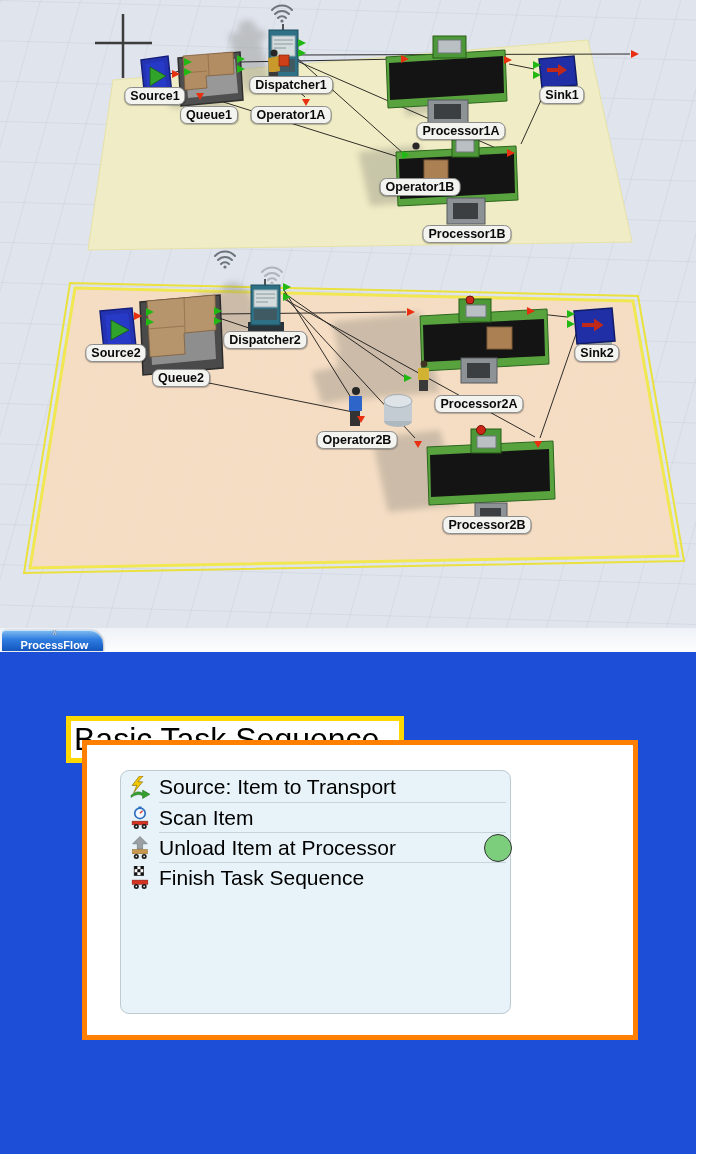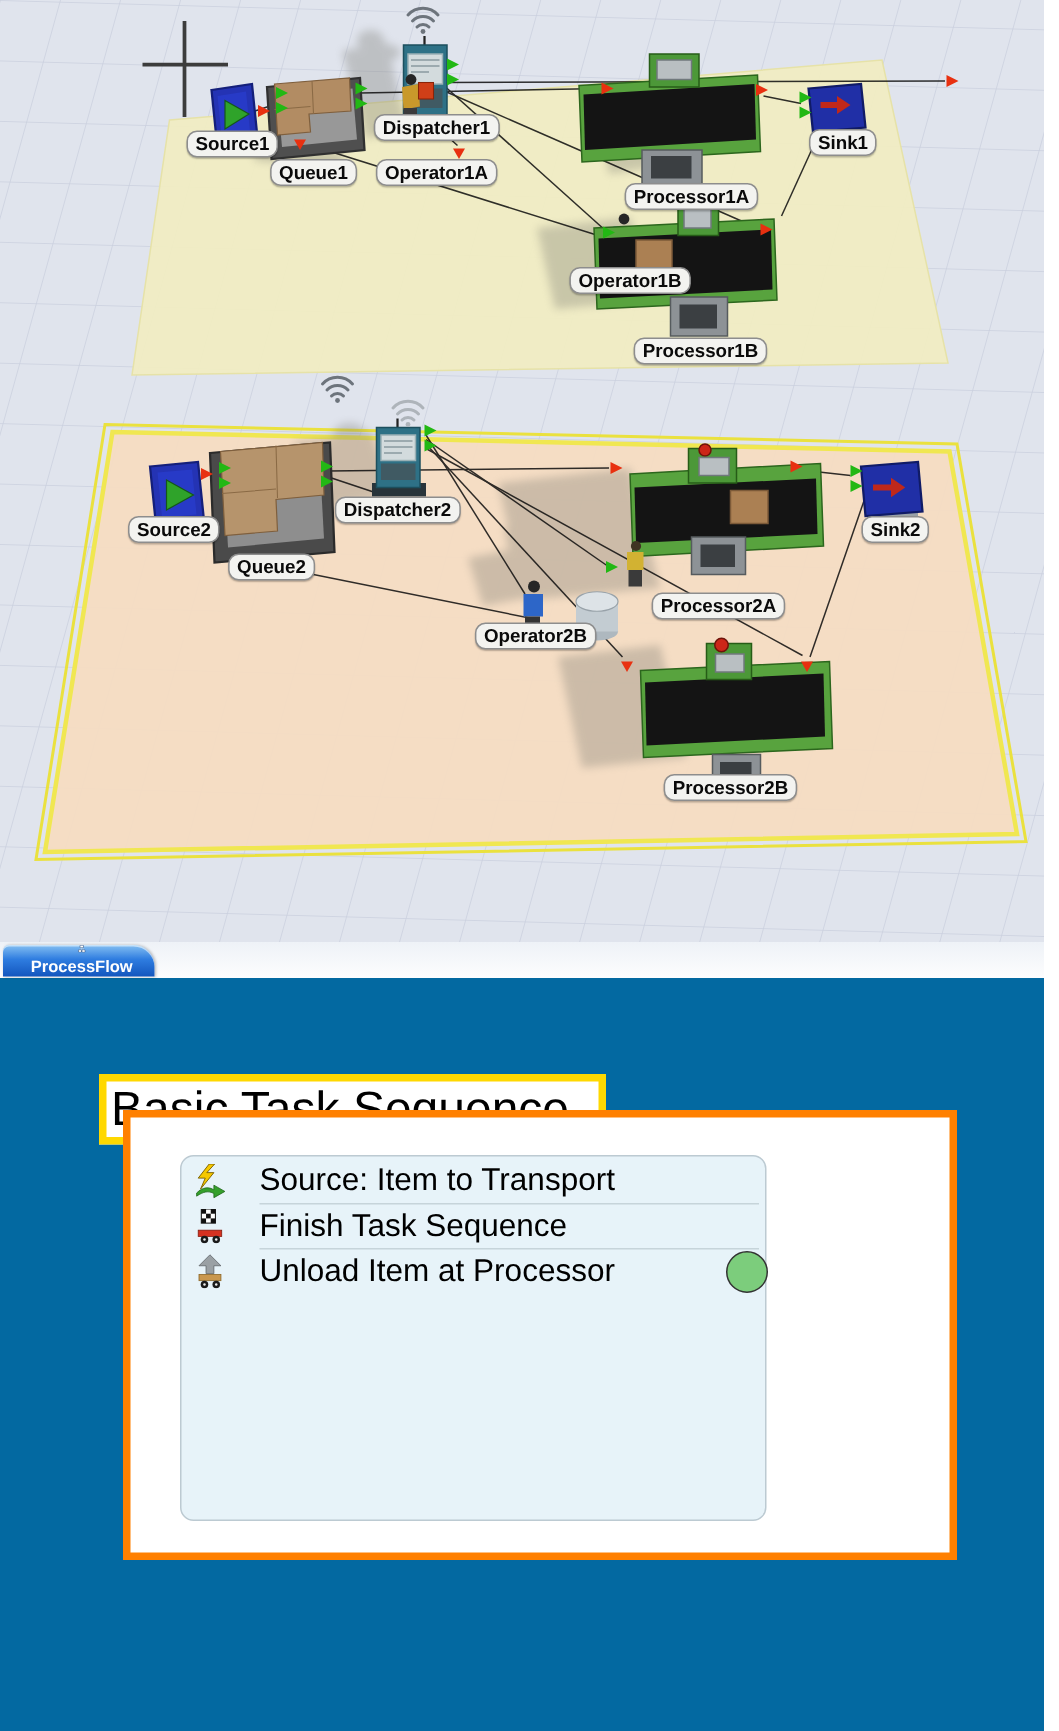--- a/index.html
+++ b/index.html
@@ -1,16 +1,16 @@
 <!DOCTYPE html>
 <html><head>
 <meta charset="utf-8">
 <style>
   html,body{margin:0;padding:0;background:#fff;}
-  .page{position:relative;width:696px;height:1154px;overflow:hidden;background:#0369a1;
+  .page{position:relative;width:696px;height:1154px;overflow:hidden;background:#1d4ed8;
         font-family:"Liberation Sans",sans-serif;}
   
   .scene{position:absolute;left:0;top:0;width:706px;height:628px;}
   .scene svg{position:absolute;left:0;top:0;}
   .lbl{position:absolute;transform:translate(-50%,-50%);background:#f3f3f0;
        border:1px solid #8d8d8d;border-radius:7px;padding:0 5px;
        font-weight:bold;font-size:12.5px;color:#0a0a0a;white-space:nowrap;
        box-shadow:0 1px 1px rgba(0,0,0,.25);line-height:16px;}
   
   .tabbar{position:absolute;left:0;top:628px;width:706px;height:24px;
@@ -25,21 +25,21 @@
       background:#fff;border:5px solid #ffd800;box-sizing:border-box;
       display:flex;align-items:center;font-size:32px;color:#000;
       padding-left:3px;white-space:nowrap;overflow:visible;margin-top:28px;}
   .flow-frame{position:absolute;left:82px;top:740px;width:556px;height:300px;
       border:5px solid #ff8000;box-sizing:border-box;background:#fff;}
   .task-panel{position:absolute;left:120px;top:770px;width:391px;height:244px;
       background:#e7f3f9;border:1px solid #bccad2;border-radius:9px;
       box-sizing:border-box;padding-top:1px;}
   .task-row{display:flex;align-items:center;height:30px;padding-left:8px;}
   .task-icon{width:23px;height:23px;flex:0 0 23px;}
-  .label-wrap{flex:1;height:100%;display:flex;align-items:center;margin-left:21px;margin-right:4px;}
+  .label-wrap{flex:1;height:100%;display:flex;align-items:center;margin-left:7px;margin-right:4px;}
   .task-row + .task-row .label-wrap{border-top:1px solid #c6d4da;}
   .task-label{font-size:21px;color:#000;white-space:nowrap;}
   .token{position:absolute;left:484px;top:834px;width:28px;height:28px;border-radius:50%;
       background:#7ccd7c;border:1.5px solid #333;box-sizing:border-box;z-index:5;}
 </style>
 </head>
 <body>
 
 <div class="page">
 
@@ -293,21 +293,21 @@
     <div class="lbl" style="left:209px;top:115px">Queue1</div>
     <div class="lbl" style="left:291px;top:85px">Dispatcher1</div>
     <div class="lbl" style="left:291px;top:115px">Operator1A</div>
     <div class="lbl" style="left:461px;top:131px">Processor1A</div>
     <div class="lbl" style="left:420px;top:187px">Operator1B</div>
     <div class="lbl" style="left:467px;top:234px">Processor1B</div>
     <div class="lbl" style="left:562px;top:95px">Sink1</div>
     <div class="lbl" style="left:116px;top:353px">Source2</div>
     <div class="lbl" style="left:181px;top:378px">Queue2</div>
     <div class="lbl" style="left:265px;top:340px">Dispatcher2</div>
-    <div class="lbl" style="left:357px;top:424px">Operator2B</div>
+    <div class="lbl" style="left:357px;top:440px">Operator2B</div>
     <div class="lbl" style="left:479px;top:404px">Processor2A</div>
     <div class="lbl" style="left:597px;top:353px">Sink2</div>
     <div class="lbl" style="left:487px;top:525px">Processor2B</div>
   </div>
 
   <div class="tabbar">
     <div class="tab">
       <svg width="13" height="14" viewBox="0 0 14 15">
         <path d="M7,5.5 V8 M3,8 H11 M3,8 V9.5 M11,8 V9.5" stroke="#fff" fill="none" stroke-width="1.2"></path>
         <rect x="3.5" y="0.5" width="7" height="5" rx="1" fill="#fff" stroke="#16386a"></rect>
@@ -332,52 +332,67 @@
         <path d="M2,18.5 C6,14.5 10,14.5 13,16.5 L13,13.5 L20,17.5 L13,21.5 L13,18.8 C9.5,17 6.5,17.5 2,20.5 Z" fill="#35a02c" stroke="#1d6418" stroke-width="0.5"></path>
       </svg>
       <div class="label-wrap">
           <span class="task-label">Source: Item to Transport</span>
         </div>
     </div>
 
 
 
 
+    <div class="task-row">
+      <svg class="task-icon" viewBox="0 0 22 22">
+        <rect x="9" y="0.5" width="3" height="2" fill="#2d6fc0"></rect>
+        <circle cx="10.5" cy="7" r="5" fill="#f4f8ff" stroke="#2d6fc0" stroke-width="1.6"></circle>
+        <line x1="10.5" y1="7" x2="13" y2="4.5" stroke="#d63221" stroke-width="1.2"></line>
+        <rect x="3" y="14.5" width="15" height="3.5" fill="#d63221" stroke="#801a0e" stroke-width="0.5"></rect>
+        <circle cx="7" cy="19.5" r="2.4" fill="#1a1a1a"></circle>
+          <circle cx="14.5" cy="19.5" r="2.4" fill="#1a1a1a"></circle>
+        <circle cx="7" cy="19.5" r="0.8" fill="#eee"></circle>
+          <circle cx="14.5" cy="19.5" r="0.8" fill="#eee"></circle>
+      </svg>
+      <div class="label-wrap">
+          <span class="task-label">Scan Item</span>
+        </div>
+    </div>
+
+    <div class="task-row">
+      <svg class="task-icon" viewBox="0 0 22 22">
+        <path d="M8,12.5 h5 v-5 h4.5 l-7,-7 -7,7 h4.5 z" fill="#9aa0a4" stroke="#5f6468" stroke-width="0.5"></path>
+        <rect x="3.5" y="13" width="14" height="4" fill="#c9974e" stroke="#8a6526" stroke-width="0.5"></rect>
+        <circle cx="7" cy="19.5" r="2.4" fill="#1a1a1a"></circle>
+          <circle cx="14.5" cy="19.5" r="2.4" fill="#1a1a1a"></circle>
+        <circle cx="7" cy="19.5" r="0.8" fill="#eee"></circle>
+          <circle cx="14.5" cy="19.5" r="0.8" fill="#eee"></circle>
+      </svg>
+      <div class="label-wrap">
+          <span class="task-label">Unload Item at Processor</span>
+        </div>
+    </div>
 
     <div class="task-row">
       <svg class="task-icon" viewBox="0 0 22 22">
         <rect x="5" y="0" width="9" height="9" fill="#fff" stroke="#222" stroke-width="0.7"></rect>
         <rect x="5" y="0" width="3" height="3" fill="#111"></rect>
           <rect x="11" y="0" width="3" height="3" fill="#111"></rect>
         <rect x="8" y="3" width="3" height="3" fill="#111"></rect>
         <rect x="5" y="6" width="3" height="3" fill="#111"></rect>
           <rect x="11" y="6" width="3" height="3" fill="#111"></rect>
         <rect x="3" y="13.5" width="15" height="4" fill="#d63221" stroke="#801a0e" stroke-width="0.5"></rect>
         <circle cx="7" cy="19.5" r="2.4" fill="#1a1a1a"></circle>
           <circle cx="14.5" cy="19.5" r="2.4" fill="#1a1a1a"></circle>
         <circle cx="7" cy="19.5" r="0.8" fill="#eee"></circle>
           <circle cx="14.5" cy="19.5" r="0.8" fill="#eee"></circle>
       </svg>
       <div class="label-wrap">
           <span class="task-label">Finish Task Sequence</span>
         </div>
     </div>
 
-    <div class="task-row">
-      <svg class="task-icon" viewBox="0 0 22 22">
-        <path d="M8,12.5 h5 v-5 h4.5 l-7,-7 -7,7 h4.5 z" fill="#9aa0a4" stroke="#5f6468" stroke-width="0.5"></path>
-        <rect x="3.5" y="13" width="14" height="4" fill="#c9974e" stroke="#8a6526" stroke-width="0.5"></rect>
-        <circle cx="7" cy="19.5" r="2.4" fill="#1a1a1a"></circle>
-          <circle cx="14.5" cy="19.5" r="2.4" fill="#1a1a1a"></circle>
-        <circle cx="7" cy="19.5" r="0.8" fill="#eee"></circle>
-          <circle cx="14.5" cy="19.5" r="0.8" fill="#eee"></circle>
-      </svg>
-      <div class="label-wrap">
-          <span class="task-label">Unload Item at Processor</span>
-        </div>
-    </div>
-
 
   </div>
 
   <div class="token"></div>
 
 </div>
 
 </body></html>

